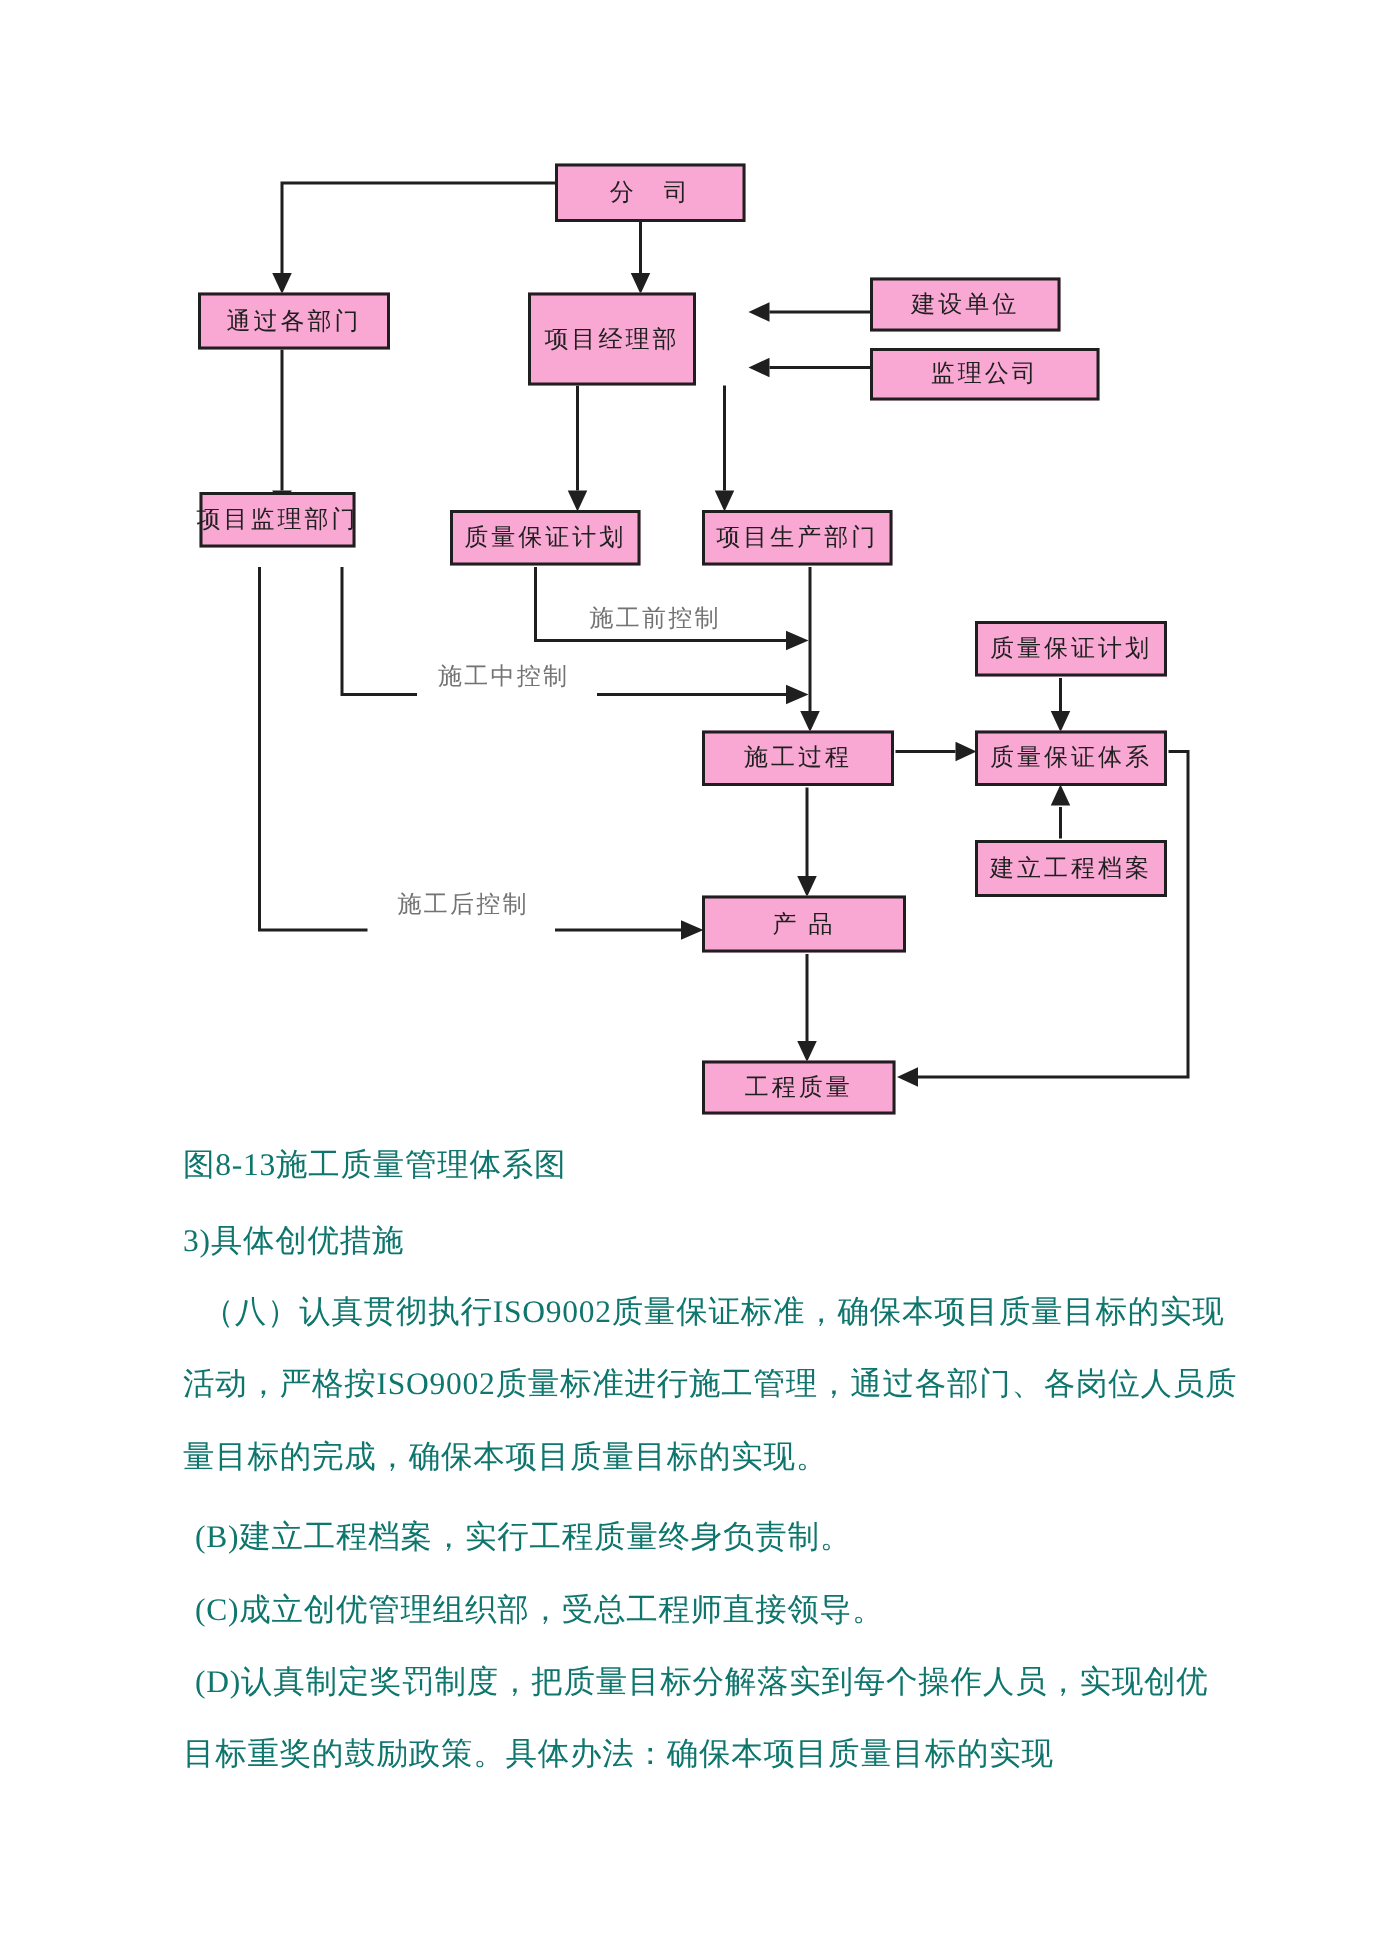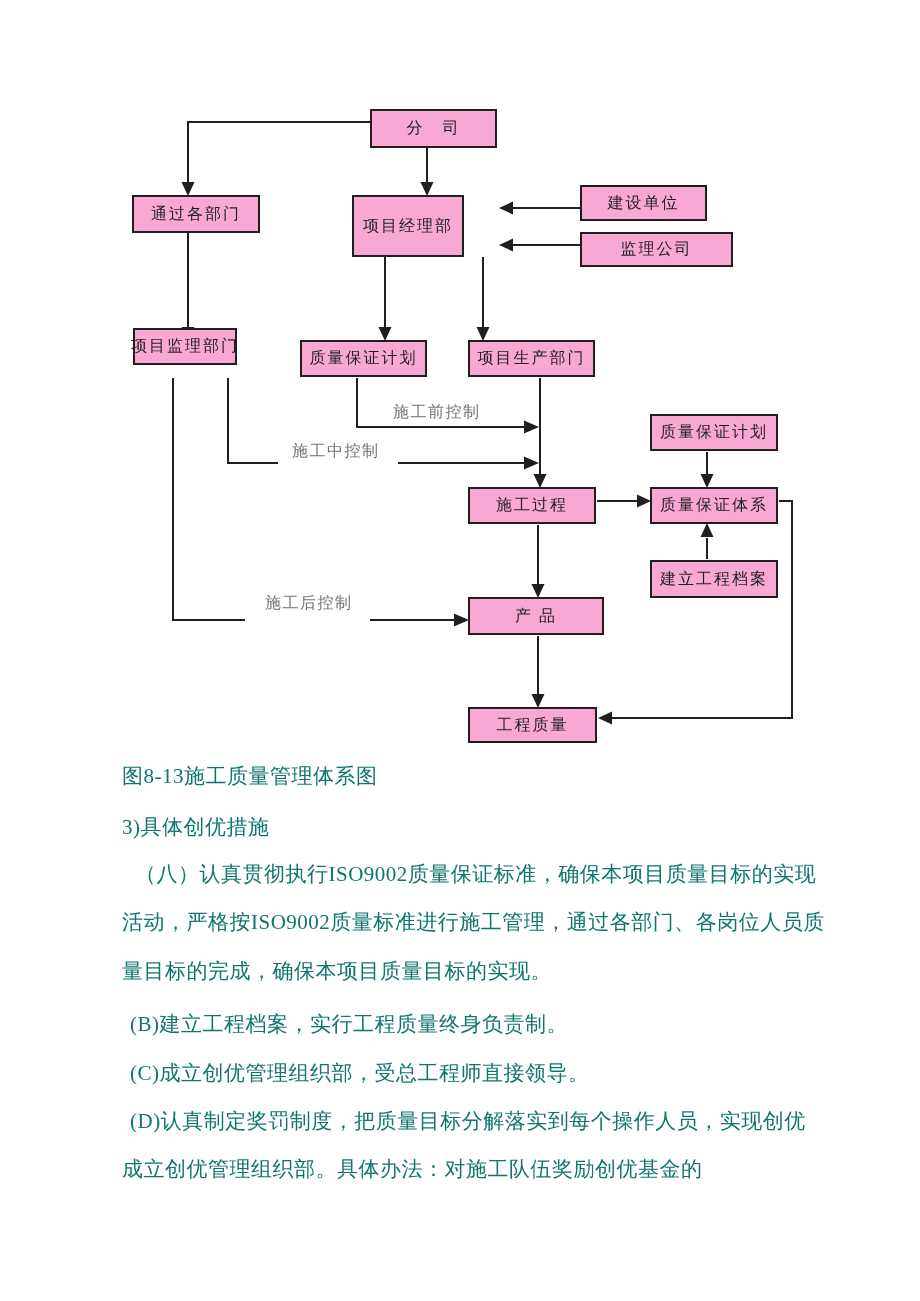--- a/index.html
+++ b/index.html
@@ -116,13 +116,13 @@
 <div class="flabel" style="left:265px;top:593px">施工后控制</div>
 
 <div class="tline" style="left:122px;top:762px">图8-13施工质量管理体系图</div>
 <div class="tline" style="left:122px;top:813px">3)具体创优措施</div>
 <div class="tline" style="left:135px;top:860px">（八）认真贯彻执行ISO9002质量保证标准，确保本项目质量目标的实现</div>
 <div class="tline" style="left:122px;top:908px">活动，严格按ISO9002质量标准进行施工管理，通过各部门、各岗位人员质</div>
 <div class="tline" style="left:122px;top:957px">量目标的完成，确保本项目质量目标的实现。</div>
 <div class="tline" style="left:130px;top:1010px">(B)建立工程档案，实行工程质量终身负责制。</div>
 <div class="tline" style="left:130px;top:1059px">(C)成立创优管理组织部，受总工程师直接领导。</div>
 <div class="tline" style="left:130px;top:1107px">(D)认真制定奖罚制度，把质量目标分解落实到每个操作人员，实现创优</div>
-<div class="tline" style="left:122px;top:1155px">成立创优管理组织部。具体办法：对施工队伍奖励创优基金的</div>
+<div class="tline" style="left:122px;top:1155px">目标重奖的鼓励政策。具体办法：确保本项目质量目标的实现</div>
 
 </body></html>

